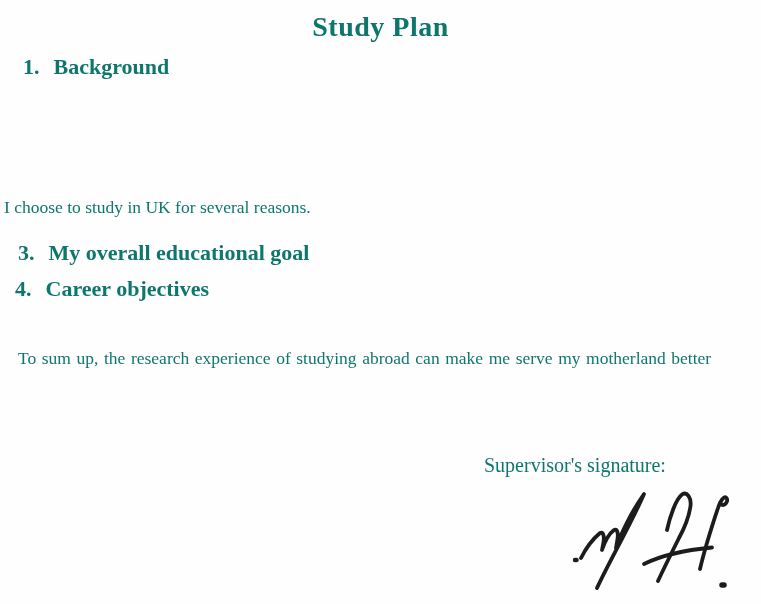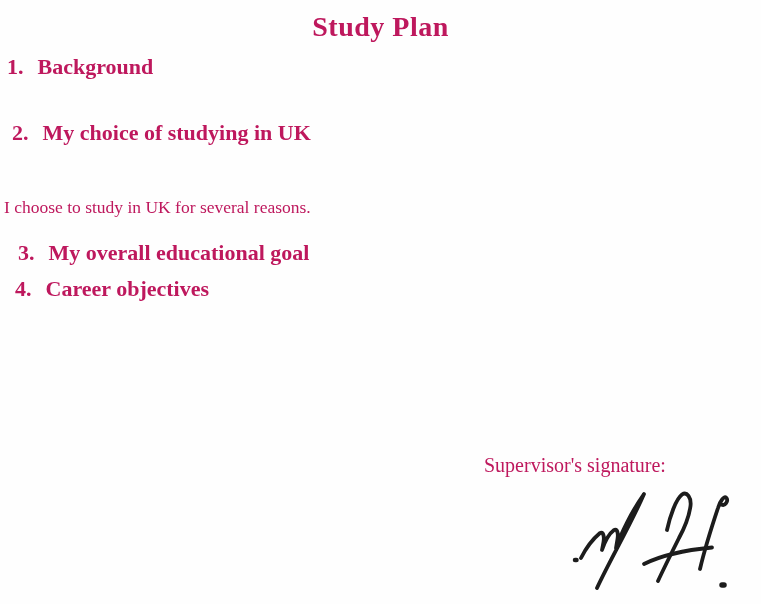--- a/index.html
+++ b/index.html
@@ -7,21 +7,21 @@
     padding: 0;
     background: #ffffff;
   }
   .page {
     position: relative;
     width: 761px;
     height: 604px;
     background: #fefefe;
     overflow: hidden;
     font-family: "Liberation Serif", serif;
-    color: #be185d;
+    color: #0f766e;
   }
   .doc-title {
     position: absolute;
     top: 11px;
     left: 0;
     width: 100%;
     text-align: center;
     font-size: 28px;
     font-weight: bold;
     letter-spacing: 0.5px;
@@ -29,21 +29,21 @@
   .heading {
     position: absolute;
     font-size: 22px;
     font-weight: bold;
     white-space: nowrap;
   }
   .heading .num {
     display: inline-block;
     margin-right: 14px;
   }
-  .h1 { top: 54px;  left: 7px; text-align: right;  }
+  .h1 { top: 54px;  left: 23px; text-align: right;  }
   .h2 { top: 120px; left: 12px; }
   .h3 { top: 240px; left: 18px; }
   .h4 { top: 276px; left: 15px; text-align: right; }
   .body-line {
     position: absolute;
     top: 197px;
     left: 4px;
     font-size: 17.5px;
     white-space: nowrap;
   }
@@ -80,34 +80,32 @@
 <body>
 
 <div class="page">
 
   <div class="doc-title">Study Plan</div>
 
   <div class="heading h1">
     <span class="num">1.</span><span>Background</span>
   </div>
 
-  <div class="heading h2">
-    <span class="num">2.</span><span>My choice of studying in UK</span>
-  </div>
 
   <div class="body-line">I choose to study in UK for several reasons.</div>
 
   <div class="heading h3">
     <span class="num">3.</span><span>My overall educational goal</span>
   </div>
 
   <div class="heading h4">
     <span class="num">4.</span><span>Career objectives</span>
   </div>
 
+  <div class="summary-line sum-1">To sum up, the research experience of studying abroad can make me serve my motherland better</div>
 
 
   <div class="sig-label">Supervisor's signature:</div>
 
   <div class="sig-area">
     <svg viewBox="0 0 190 130" xmlns="http://www.w3.org/2000/svg" fill="none" stroke="#1c1c1c" stroke-linecap="round" stroke-linejoin="round">
 
       <path d="M 17 88 L 18.5 88" stroke-width="4.5"></path>
 
       <path d="M 23 86 C 28 76 36 66 42 61 C 45 59 46.5 64 45.5 70 L 44 78

